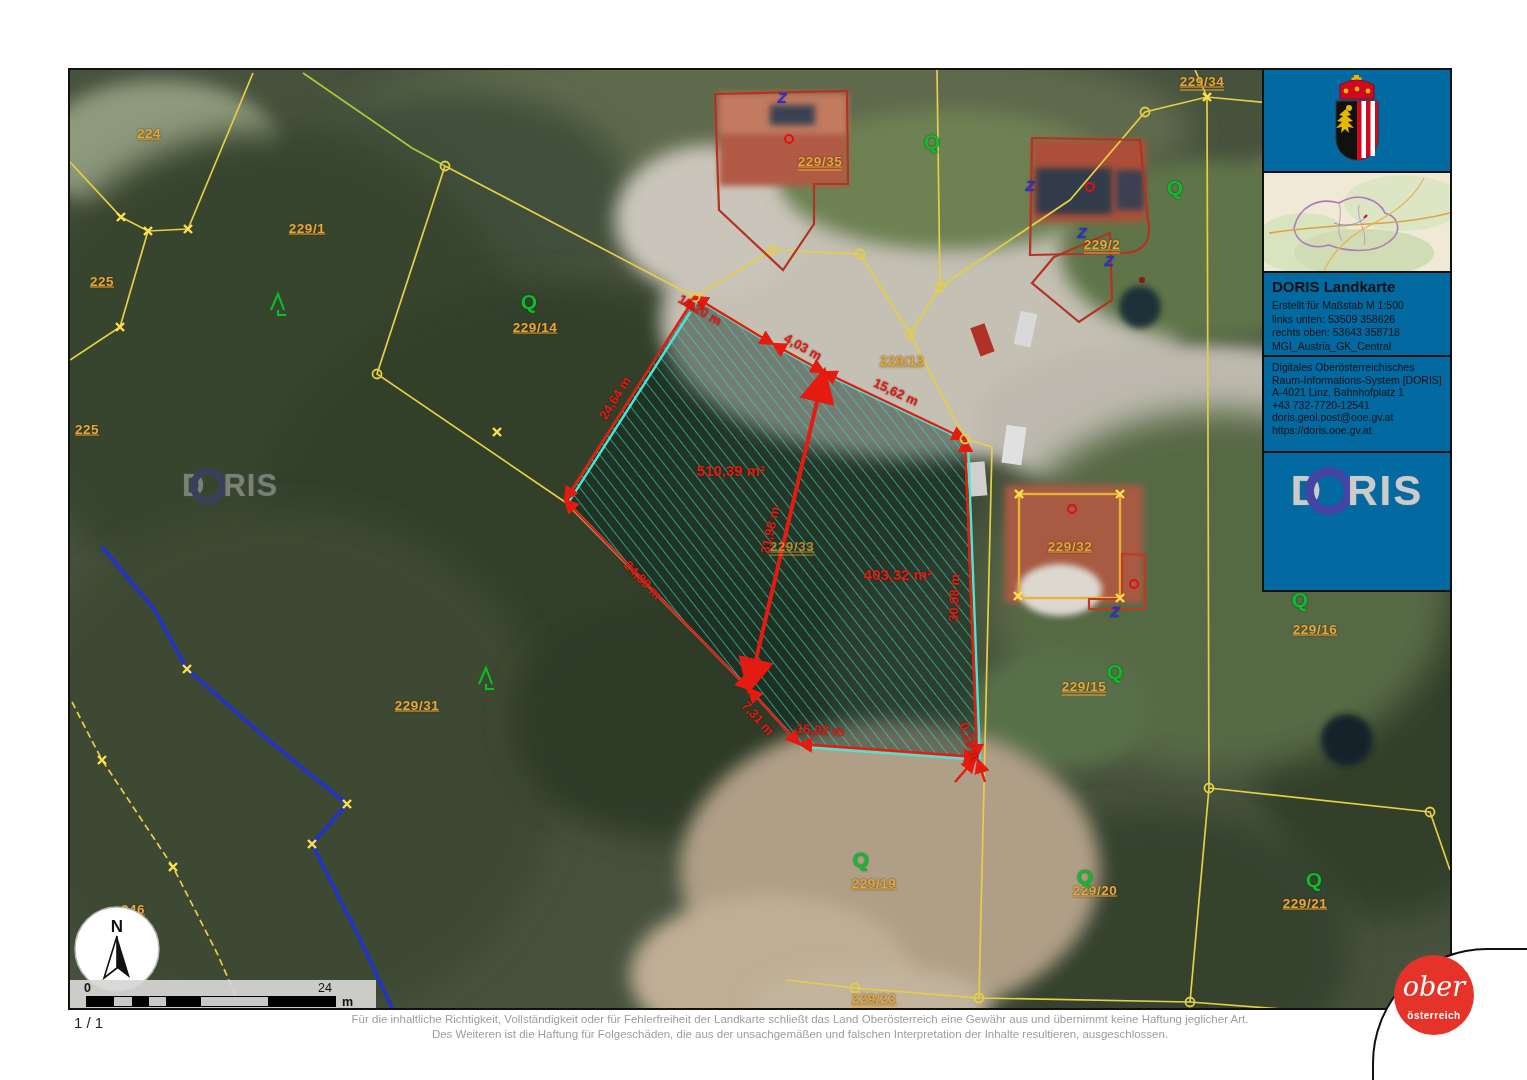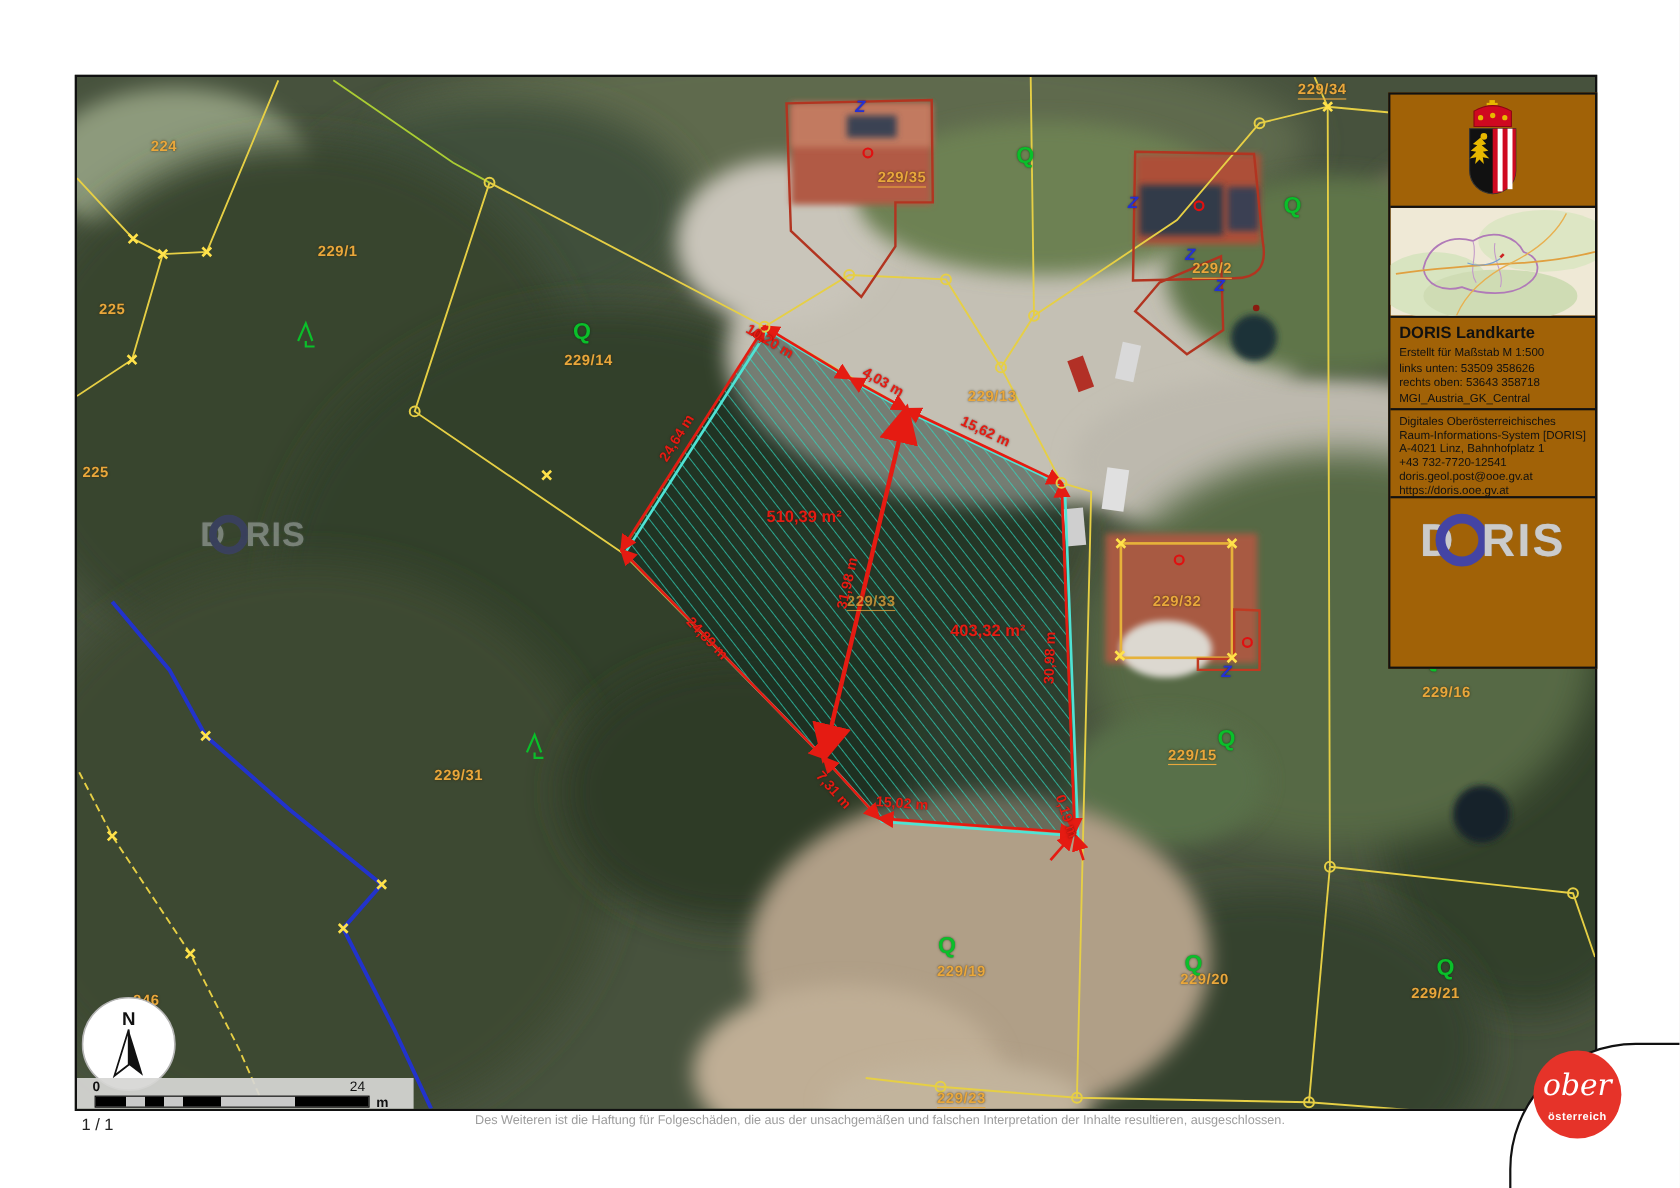--- a/index.html
+++ b/index.html
@@ -5,21 +5,21 @@
   html,body{margin:0;padding:0;background:#ffffff;}
   body{font-family:"Liberation Sans",sans-serif;}
   #page{position:relative;width:1527px;height:1080px;background:#fff;overflow:hidden;}
 
   
   #map{position:absolute;left:68px;top:68px;width:1384px;height:942px;
        box-sizing:border-box;border:2px solid #111;background:#47523d;overflow:hidden;}
   #map svg.base{position:absolute;left:0;top:0;}
 
   .plbl{position:absolute;transform:translate(-50%,-50%);color:#e9a73c;font-size:13.5px;font-weight:bold;
-        white-space:nowrap;text-shadow:0 0 2px rgba(50,35,0,.85);letter-spacing:.5px;}
+        white-space:nowrap;text-shadow:0 0 2px rgba(50,35,0,.85);letter-spacing:.5px;text-decoration:underline;}
   .plbl.u{border-bottom:1.5px solid #e9a73c;padding-bottom:1px;}
   .mlbl{position:absolute;transform-origin:center;color:#e51b12;font-size:13px;font-weight:bold;
         white-space:nowrap;text-shadow:0 0 2px rgba(40,0,0,.6);}
   .albl{position:absolute;transform:translate(-50%,-50%);color:#e51b12;font-size:15px;font-weight:bold;
         white-space:nowrap;text-shadow:0 0 2px rgba(40,0,0,.55);padding-left:48px;}
   .qsym{position:absolute;transform:translate(-50%,-50%);color:#0abf2a;font-size:21px;font-weight:bold;
         text-shadow:0 0 2px rgba(0,40,0,.7);}
   .zsym{position:absolute;transform:translate(-50%,-50%);color:#2430d6;font-size:15px;font-weight:bold;
         font-style:italic;text-shadow:0 0 2px rgba(0,0,60,.5);}
 
@@ -32,31 +32,31 @@
   #north{position:absolute;left:4px;top:836px;width:86px;height:86px;}
   
   #scalebar{position:absolute;left:0;top:910px;width:306px;height:30px;background:rgba(214,214,212,.93);}
   #scalebar .s0{position:absolute;left:14px;top:1px;font-size:12.5px;font-weight:bold;color:#111;}
   #scalebar .s24{position:absolute;left:248px;top:1px;font-size:12.5px;font-weight:normal;color:#111;}
   #scalebar .sm{position:absolute;left:272px;top:15px;font-size:12.5px;font-weight:bold;color:#111;}
   #scalebar .bar{position:absolute;left:16px;top:16px;width:248px;height:9px;border:1px solid #000;
      background:linear-gradient(90deg,#000 0 11%,#c9c9c9 11% 18%,#000 18% 25%,#c9c9c9 25% 32%,#000 32% 46%,#c9c9c9 46% 73%,#000 73% 100%);}
 
   
-  #sidebar{position:absolute;left:1262px;top:84px;width:190px;height:524px;box-sizing:border-box;
-           background:#a16207;border:2px solid #111;z-index:5;}
+  #sidebar{position:absolute;left:1262px;top:68px;width:190px;height:524px;box-sizing:border-box;
+           background:#0369a1;border:2px solid #111;z-index:5;}
   .sb-sec{box-sizing:border-box;border-bottom:2px solid #111;overflow:hidden;}
   .sb-arms{height:103px;display:flex;align-items:center;justify-content:center;}
   .sb-omap{height:100px;}
   .sb-title{height:84px;padding:5px 8px 0 8px;}
   .sb-title h3{margin:0 0 4px 0;font-size:15px;color:#111;}
   .sb-title div{font-size:10.5px;line-height:1.3;color:#111;}
   .sb-src{height:76px;padding:4px 8px 0 8px;}
   .sb-src div{font-size:10.5px;line-height:1.13;color:#111;}
-  .sb-addr{height:80px;padding:4px 8px 0 8px;}
+  .sb-addr{height:96px;padding:4px 8px 0 8px;}
   .sb-addr div{font-size:10.5px;line-height:1.2;color:#111;}
   .sb-logo{height:75px;border-bottom:none;display:flex;align-items:center;justify-content:center;}
   .sb-logo .ll{font-size:42px;font-weight:bold;color:#cbcbcb;text-shadow:0 0 1px #8f8f8f;letter-spacing:2px;}
   .sb-logo .lring{display:inline-block;width:30px;height:30px;border:9px solid #4444a4;border-radius:50%;
                   margin:0 -6px 0 -18px;vertical-align:-6px;}
 
   
   #pageno{position:absolute;left:74px;top:1014px;font-size:15px;color:#222;}
   #disclaimer{position:absolute;left:330px;top:1012px;width:940px;text-align:center;color:#9d9d9d;
               font-size:11.5px;line-height:1.3;}
@@ -364,20 +364,21 @@
     </div>
     <div class="sb-sec sb-logo">
       <span class="ll">D</span>
       <span class="lring"></span>
       <span class="ll">RIS</span>
     </div>
   </div>
 
   <div id="pageno">1 / 1</div>
   <div id="disclaimer">
+    <div>Für die inhaltliche Richtigkeit, Vollständigkeit oder für Fehlerfreiheit der Landkarte schließt das Land Oberösterreich eine Gewähr aus und übernimmt keine Haftung jeglicher Art.</div>
     <div>Des Weiteren ist die Haftung für Folgeschäden, die aus der unsachgemäßen und falschen Interpretation der Inhalte resultieren, ausgeschlossen.</div>
   </div>
 
   <div id="ooeblob">
     <div id="ooecircle">
       <span class="scr">ober</span>
       <span class="sub">österreich</span>
     </div>
   </div>
 

